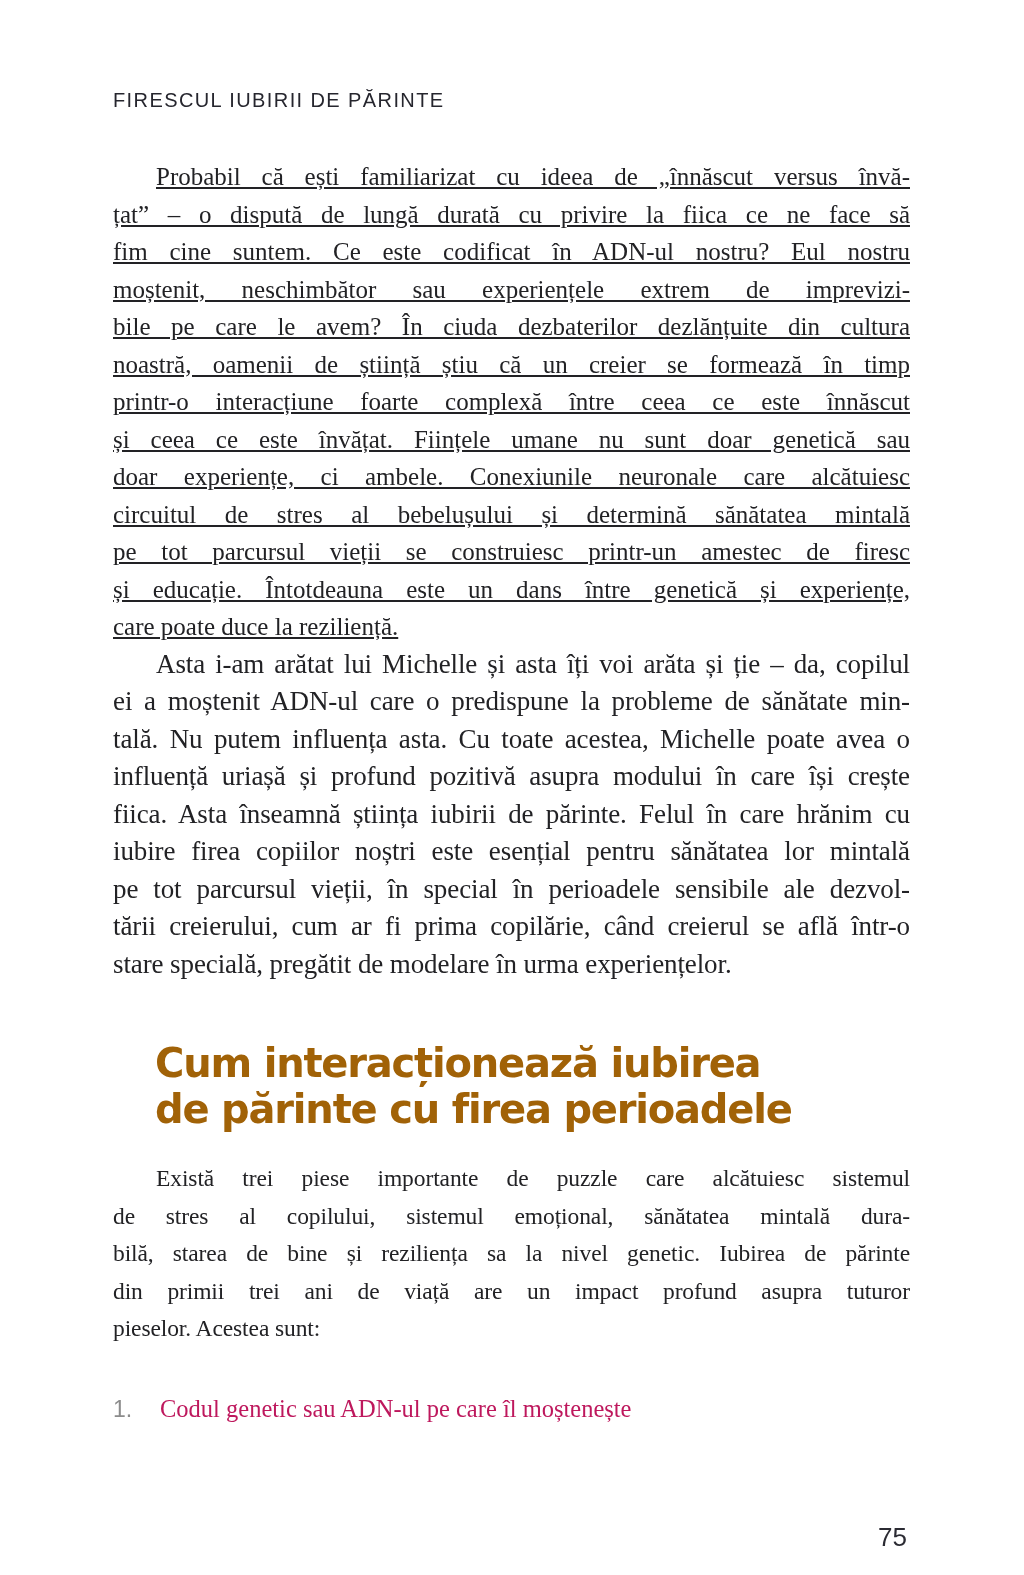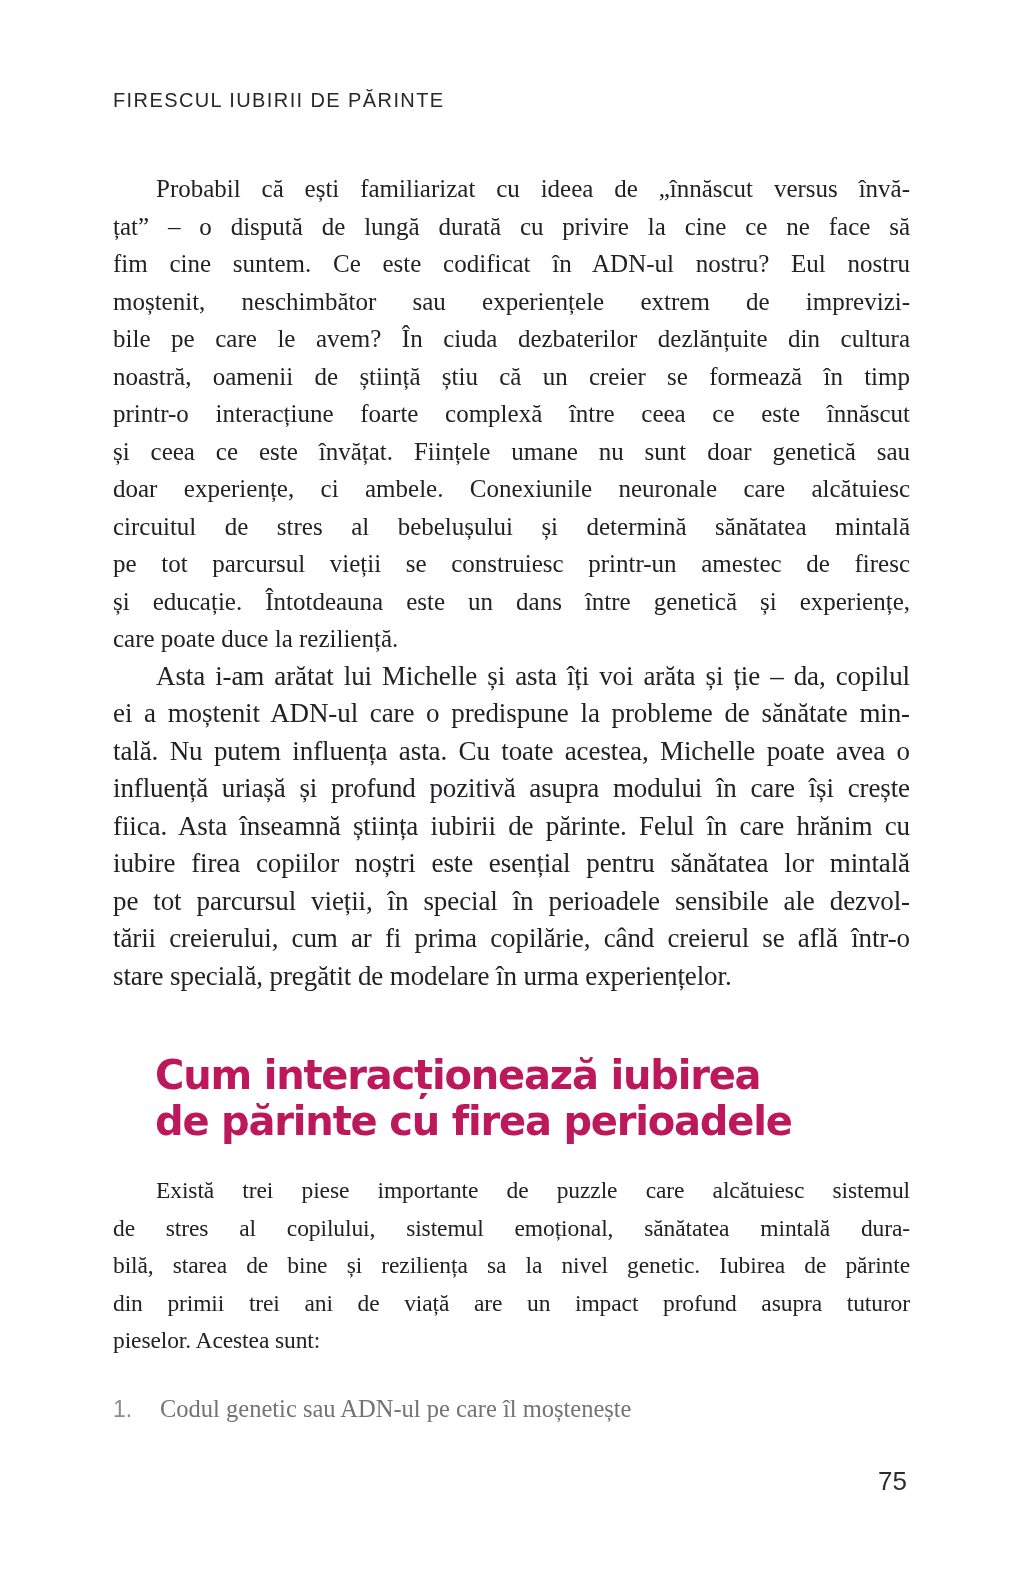--- a/index.html
+++ b/index.html
@@ -25,66 +25,66 @@
   }
   .para { line-height: 37.5px; }
   .tl {
     height: 37.5px;
     overflow: hidden;
     text-align: justify;
     text-align-last: justify;
   }
   .tl.last { text-align: right; text-align-last: left; }
   .tl.first { padding-left: 43px; }
-  .p1 { margin-top: 60px; font-size: 25px; }
+  .p1 { margin-top: 48px; font-size: 25px; text-decoration: underline; }
   .p2 { font-size: 27px; letter-spacing: -0.1px; }
   .p3 { margin-top: 28px; font-size: 23.5px; letter-spacing: -0.1px; }
   .section-heading {
     margin: 57px 0 0 42px;
     font-family: "DejaVu Sans", "Liberation Sans", sans-serif;
     font-weight: bold;
     font-size: 40px;
     line-height: 46px;
     letter-spacing: -1.2px;
-    color: #be185d;
+    color: #a16207;
   }
   .list { margin-top: 30px; }
   .list-item {
     display: flex;
     align-items: baseline;
     font-size: 24.5px;
     line-height: 37.5px;
   }
   .list-number {
     flex: 0 0 47px;
     font-family: "Liberation Sans", "DejaVu Sans", sans-serif;
     font-size: 23px;
     color: #8c8c8c;
   }
-  .list-text { color: #737373; }
+  .list-text { color: #be185d; margin-top: 12px; }
   .page-number {
     position: absolute;
-    top: 1468px;
+    top: 1524px;
     right: 117px;
     font-family: "Liberation Sans", "DejaVu Sans", sans-serif;
     font-size: 26px;
     line-height: 26px;
     color: #2b2b33;
   }
 </style>
 </head>
 <body>
 
 <div class="page">
 
   <div class="running-head">FIRESCUL IUBIRII DE PĂRINTE</div>
 
   <div class="para p1">
     <div class="tl first">Probabil că ești familiarizat cu ideea de „înnăscut versus învă-</div>
-    <div class="tl">țat” – o dispută de lungă durată cu privire la cine ce ne face să</div>
+    <div class="tl">țat” – o dispută de lungă durată cu privire la fiica ce ne face să</div>
     <div class="tl">fim cine suntem. Ce este codificat în ADN-ul nostru? Eul nostru</div>
     <div class="tl">moștenit, neschimbător sau experiențele extrem de imprevizi-</div>
     <div class="tl">bile pe care le avem? În ciuda dezbaterilor dezlănțuite din cultura</div>
     <div class="tl">noastră, oamenii de știință știu că un creier se formează în timp</div>
     <div class="tl">printr-o interacțiune foarte complexă între ceea ce este înnăscut</div>
     <div class="tl">și ceea ce este învățat. Ființele umane nu sunt doar genetică sau</div>
     <div class="tl">doar experiențe, ci ambele. Conexiunile neuronale care alcătuiesc</div>
     <div class="tl">circuitul de stres al bebelușului și determină sănătatea mintală</div>
     <div class="tl">pe tot parcursul vieții se construiesc printr-un amestec de firesc</div>
     <div class="tl">și educație. Întotdeauna este un dans între genetică și experiențe,</div>

